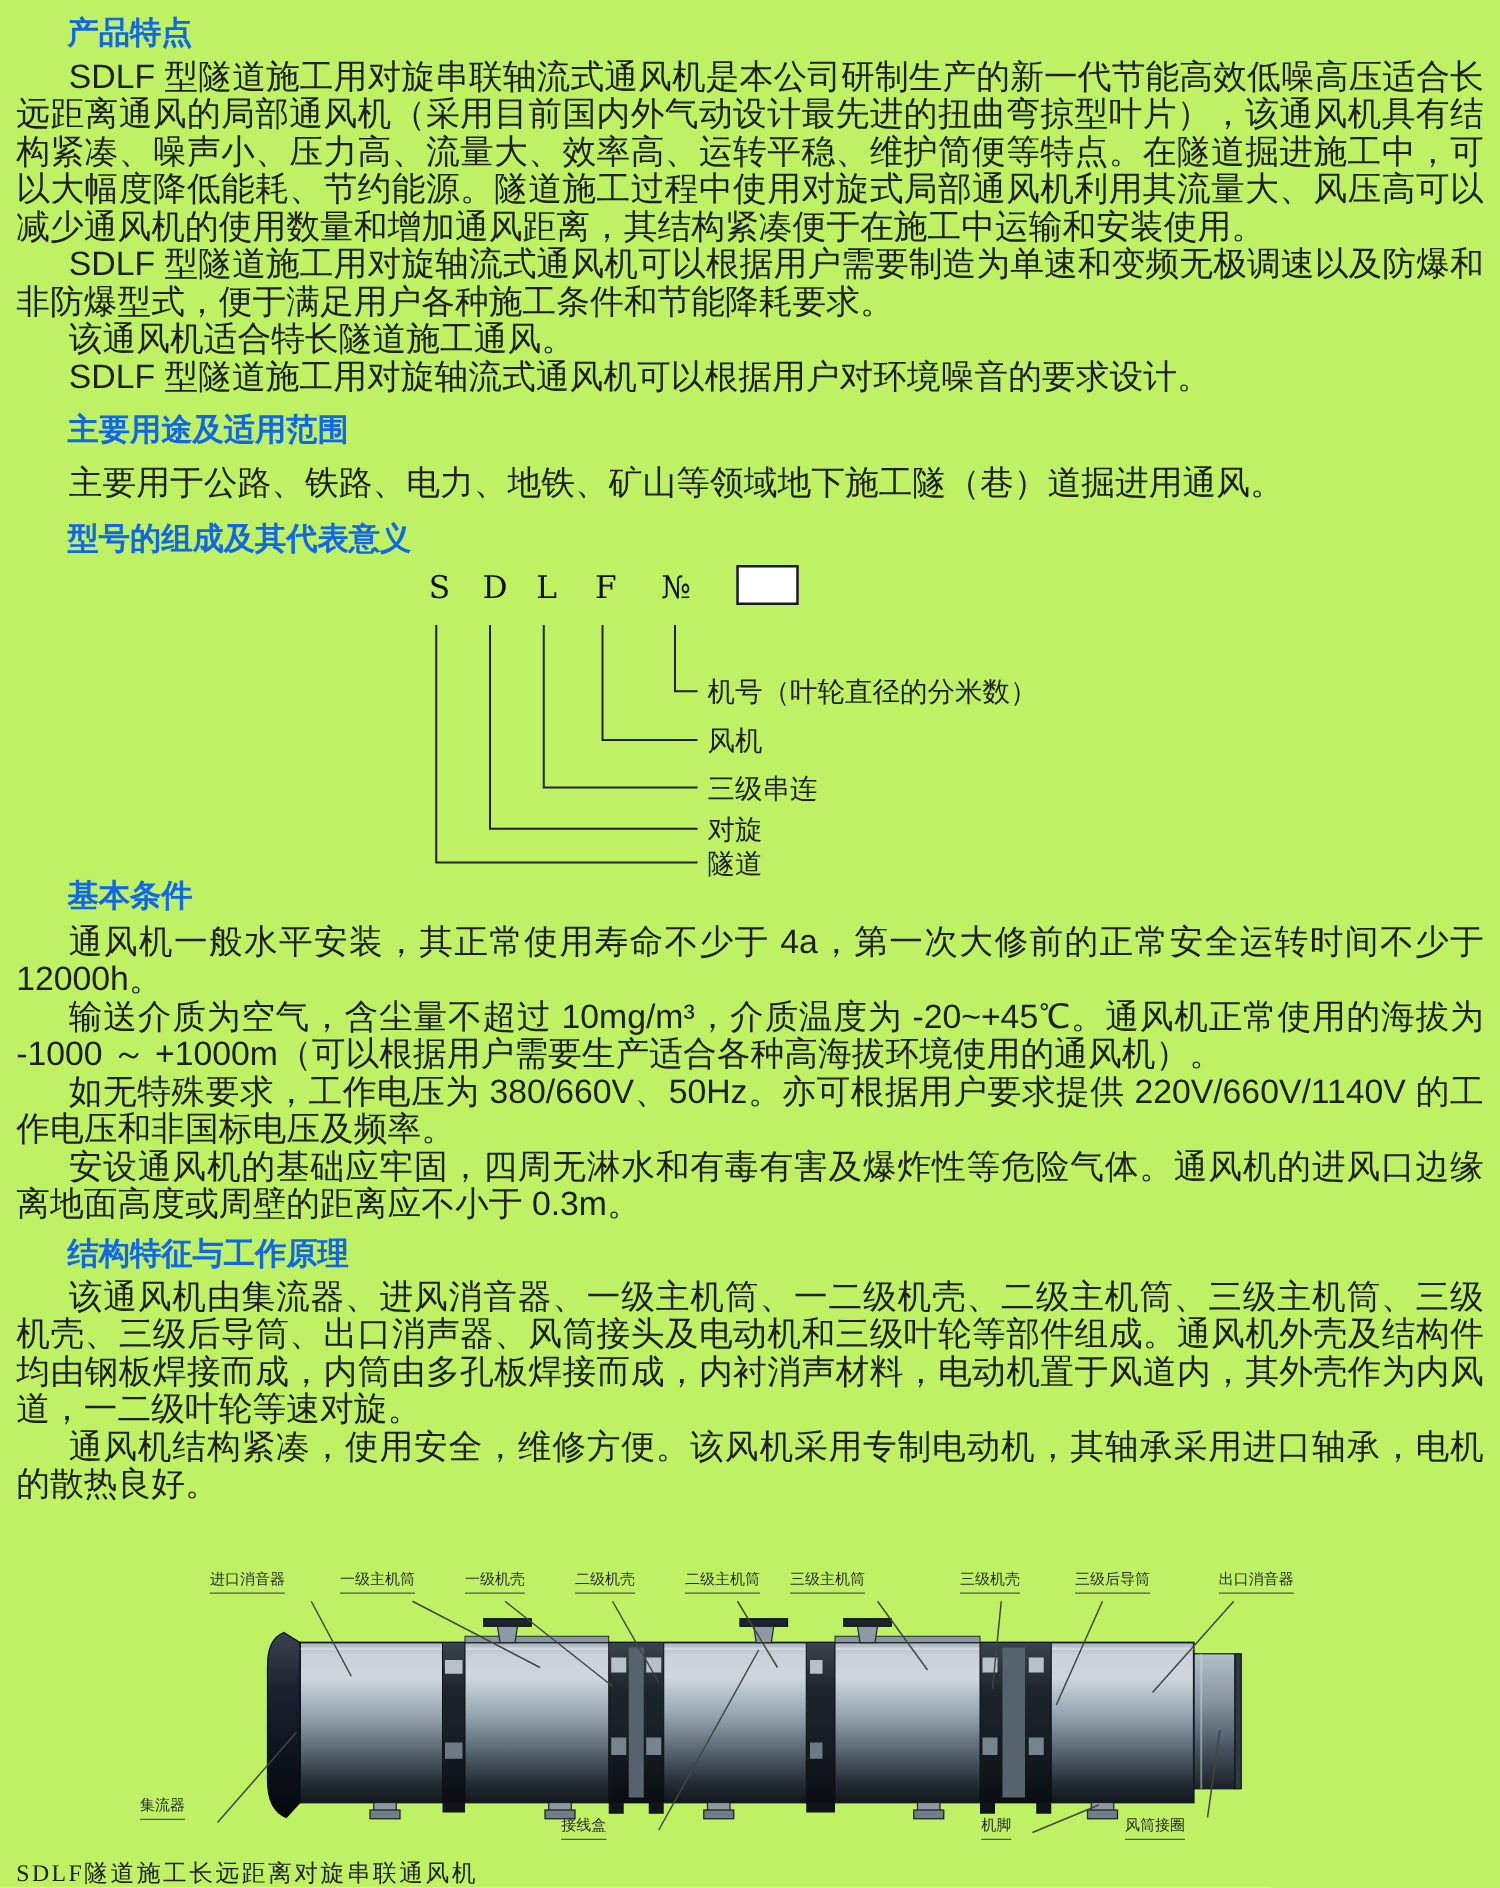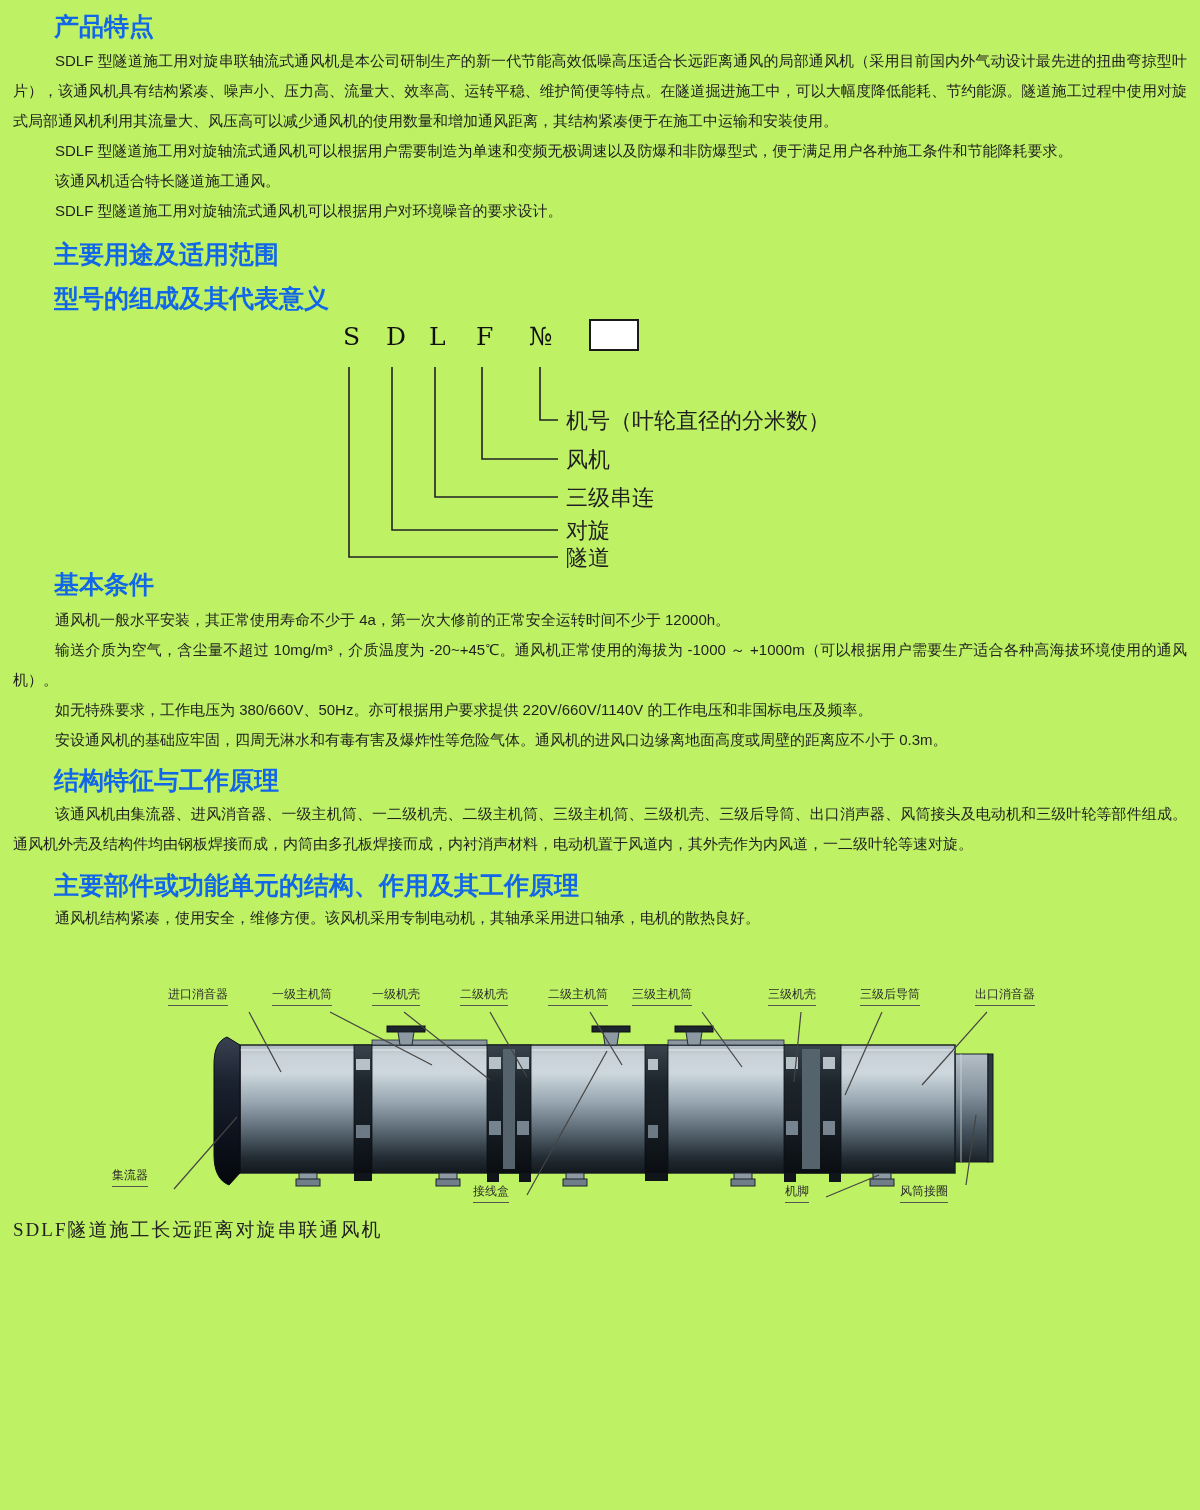--- a/index.html
+++ b/index.html
@@ -17,21 +17,21 @@
     color:#1267e8;margin:0;padding-left:41px;
     font-family:"Liberation Sans",sans-serif;
   }
   h2.h2a{margin:0 0 6px 0;}
   h2.h2b{margin:14px 0 13px 0;}
   h2.h2c{margin:16px 0 4px 0;}
   h2.h2d{margin:4px 0 7px 0;}
   h2.h2e{margin:11px 0 5px 0;}
   h2.h2f{margin:12px 0 4px 0;}
   p.body{
-    font-size:15px;line-height:30px;margin:0;
+    font-size:27px;line-height:30px;margin:0;
     text-indent:42px;text-align:justify;color:#1f1f1f;
   }
   
   .model-diagram{position:relative;height:250px;}
   .model-letter{
     position:absolute;top:6px;
     font-family:"DejaVu Serif",serif;font-size:25px;color:#111;
   }
   .model-box{
     position:absolute;top:3px;left:576px;width:46px;height:28px;
@@ -64,20 +64,21 @@
 <div class="page">
   <div class="content">
 
     <h2 class="h2a">产品特点</h2>
     <p class="body">SDLF 型隧道施工用对旋串联轴流式通风机是本公司研制生产的新一代节能高效低噪高压适合长远距离通风的局部通风机（采用目前国内外气动设计最先进的扭曲弯掠型叶片），该通风机具有结构紧凑、噪声小、压力高、流量大、效率高、运转平稳、维护简便等特点。在隧道掘进施工中，可以大幅度降低能耗、节约能源。隧道施工过程中使用对旋式局部通风机利用其流量大、风压高可以减少通风机的使用数量和增加通风距离，其结构紧凑便于在施工中运输和安装使用。</p>
     <p class="body">SDLF 型隧道施工用对旋轴流式通风机可以根据用户需要制造为单速和变频无极调速以及防爆和非防爆型式，便于满足用户各种施工条件和节能降耗要求。</p>
     <p class="body">该通风机适合特长隧道施工通风。</p>
     <p class="body">SDLF 型隧道施工用对旋轴流式通风机可以根据用户对环境噪音的要求设计。</p>
 
     <h2 class="h2b">主要用途及适用范围</h2>
+    <p class="body">主要用于公路、铁路、电力、地铁、矿山等领域地下施工隧（巷）道掘进用通风。</p>
 
     <h2 class="h2c">型号的组成及其代表意义</h2>
 
     <div class="model-diagram">
       <span class="model-letter" style="left:330px">S</span>
       <span class="model-letter" style="left:373px">D</span>
       <span class="model-letter" style="left:416px">L</span>
       <span class="model-letter" style="left:463px">F</span>
       <span class="model-letter" style="left:516px">№</span>
       <div class="model-box"></div>
@@ -101,21 +102,20 @@
 
     <h2 class="h2d">基本条件</h2>
     <p class="body">通风机一般水平安装，其正常使用寿命不少于 4a，第一次大修前的正常安全运转时间不少于 12000h。</p>
     <p class="body">输送介质为空气，含尘量不超过 10mg/m³，介质温度为 -20~+45℃。通风机正常使用的海拔为 -1000 ～ +1000m（可以根据用户需要生产适合各种高海拔环境使用的通风机）。</p>
     <p class="body">如无特殊要求，工作电压为 380/660V、50Hz。亦可根据用户要求提供 220V/660V/1140V 的工作电压和非国标电压及频率。</p>
     <p class="body">安设通风机的基础应牢固，四周无淋水和有毒有害及爆炸性等危险气体。通风机的进风口边缘离地面高度或周壁的距离应不小于 0.3m。</p>
 
     <h2 class="h2e">结构特征与工作原理</h2>
     <p class="body">该通风机由集流器、进风消音器、一级主机筒、一二级机壳、二级主机筒、三级主机筒、三级机壳、三级后导筒、出口消声器、风筒接头及电动机和三级叶轮等部件组成。通风机外壳及结构件均由钢板焊接而成，内筒由多孔板焊接而成，内衬消声材料，电动机置于风道内，其外壳作为内风道，一二级叶轮等速对旋。</p>
 
-    <h2 class="h2f">主要部件或功能单元的结构、作用及其工作原理</h2>
     <p class="body">通风机结构紧凑，使用安全，维修方便。该风机采用专制电动机，其轴承采用进口轴承，电机的散热良好。</p>
 
     <div class="fan-diagram">
 
       <svg class="fan-art" width="1174" height="354">
         <defs>
           <linearGradient id="cyl" x1="0" y1="0" x2="0" y2="1">
             <stop offset="0" stop-color="#aeb9c1"></stop>
             <stop offset="0.08" stop-color="#c8d2d8"></stop>
             <stop offset="0.22" stop-color="#cdd7dd"></stop>
@@ -232,21 +232,21 @@
       <span class="fan-label top" style="left:259px">一级主机筒</span>
       <span class="fan-label top" style="left:359px">一级机壳</span>
       <span class="fan-label top" style="left:447px">二级机壳</span>
       <span class="fan-label top" style="left:535px">二级主机筒</span>
       <span class="fan-label top" style="left:619px">三级主机筒</span>
       <span class="fan-label top" style="left:755px">三级机壳</span>
       <span class="fan-label top" style="left:847px">三级后导筒</span>
       <span class="fan-label top" style="left:962px">出口消音器</span>
 
       <span class="fan-label" style="left:99px;top:234px">集流器</span>
-      <span class="fan-label" style="left:460px;top:250px">接线盒</span>
+      <span class="fan-label" style="left:436px;top:250px">接线盒</span>
       <span class="fan-label" style="left:772px;top:250px">机脚</span>
       <span class="fan-label" style="left:887px;top:250px">风筒接圈</span>
 
       <div class="fan-caption">SDLF隧道施工长远距离对旋串联通风机</div>
     </div>
 
   </div>
 </div>
 
 </body></html>

